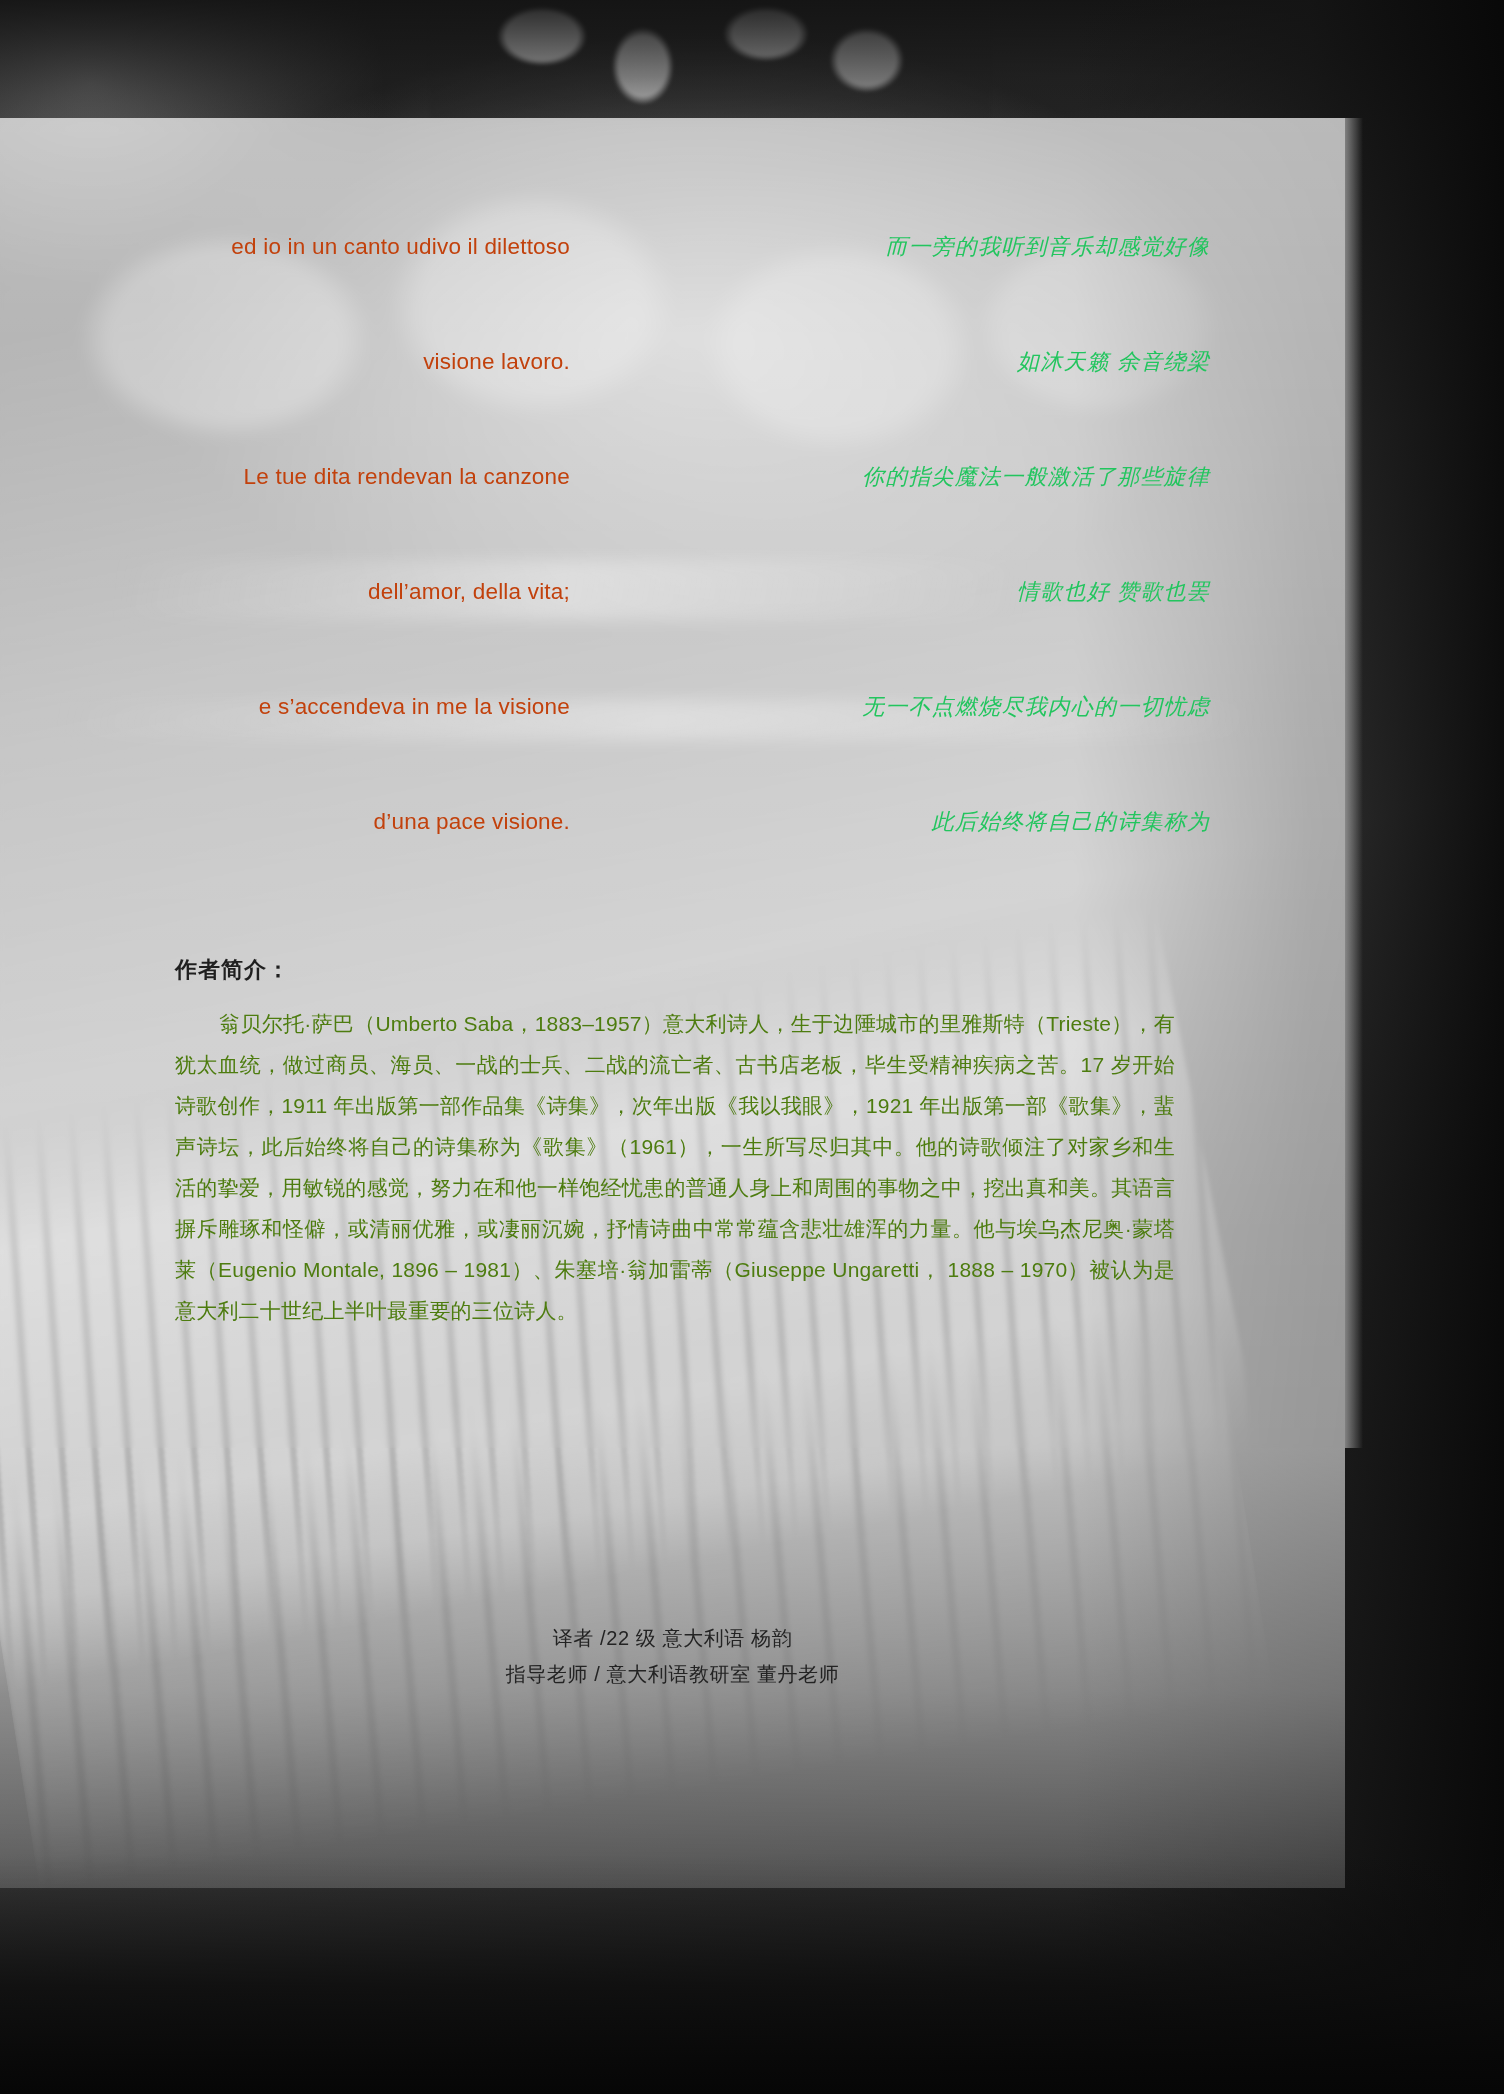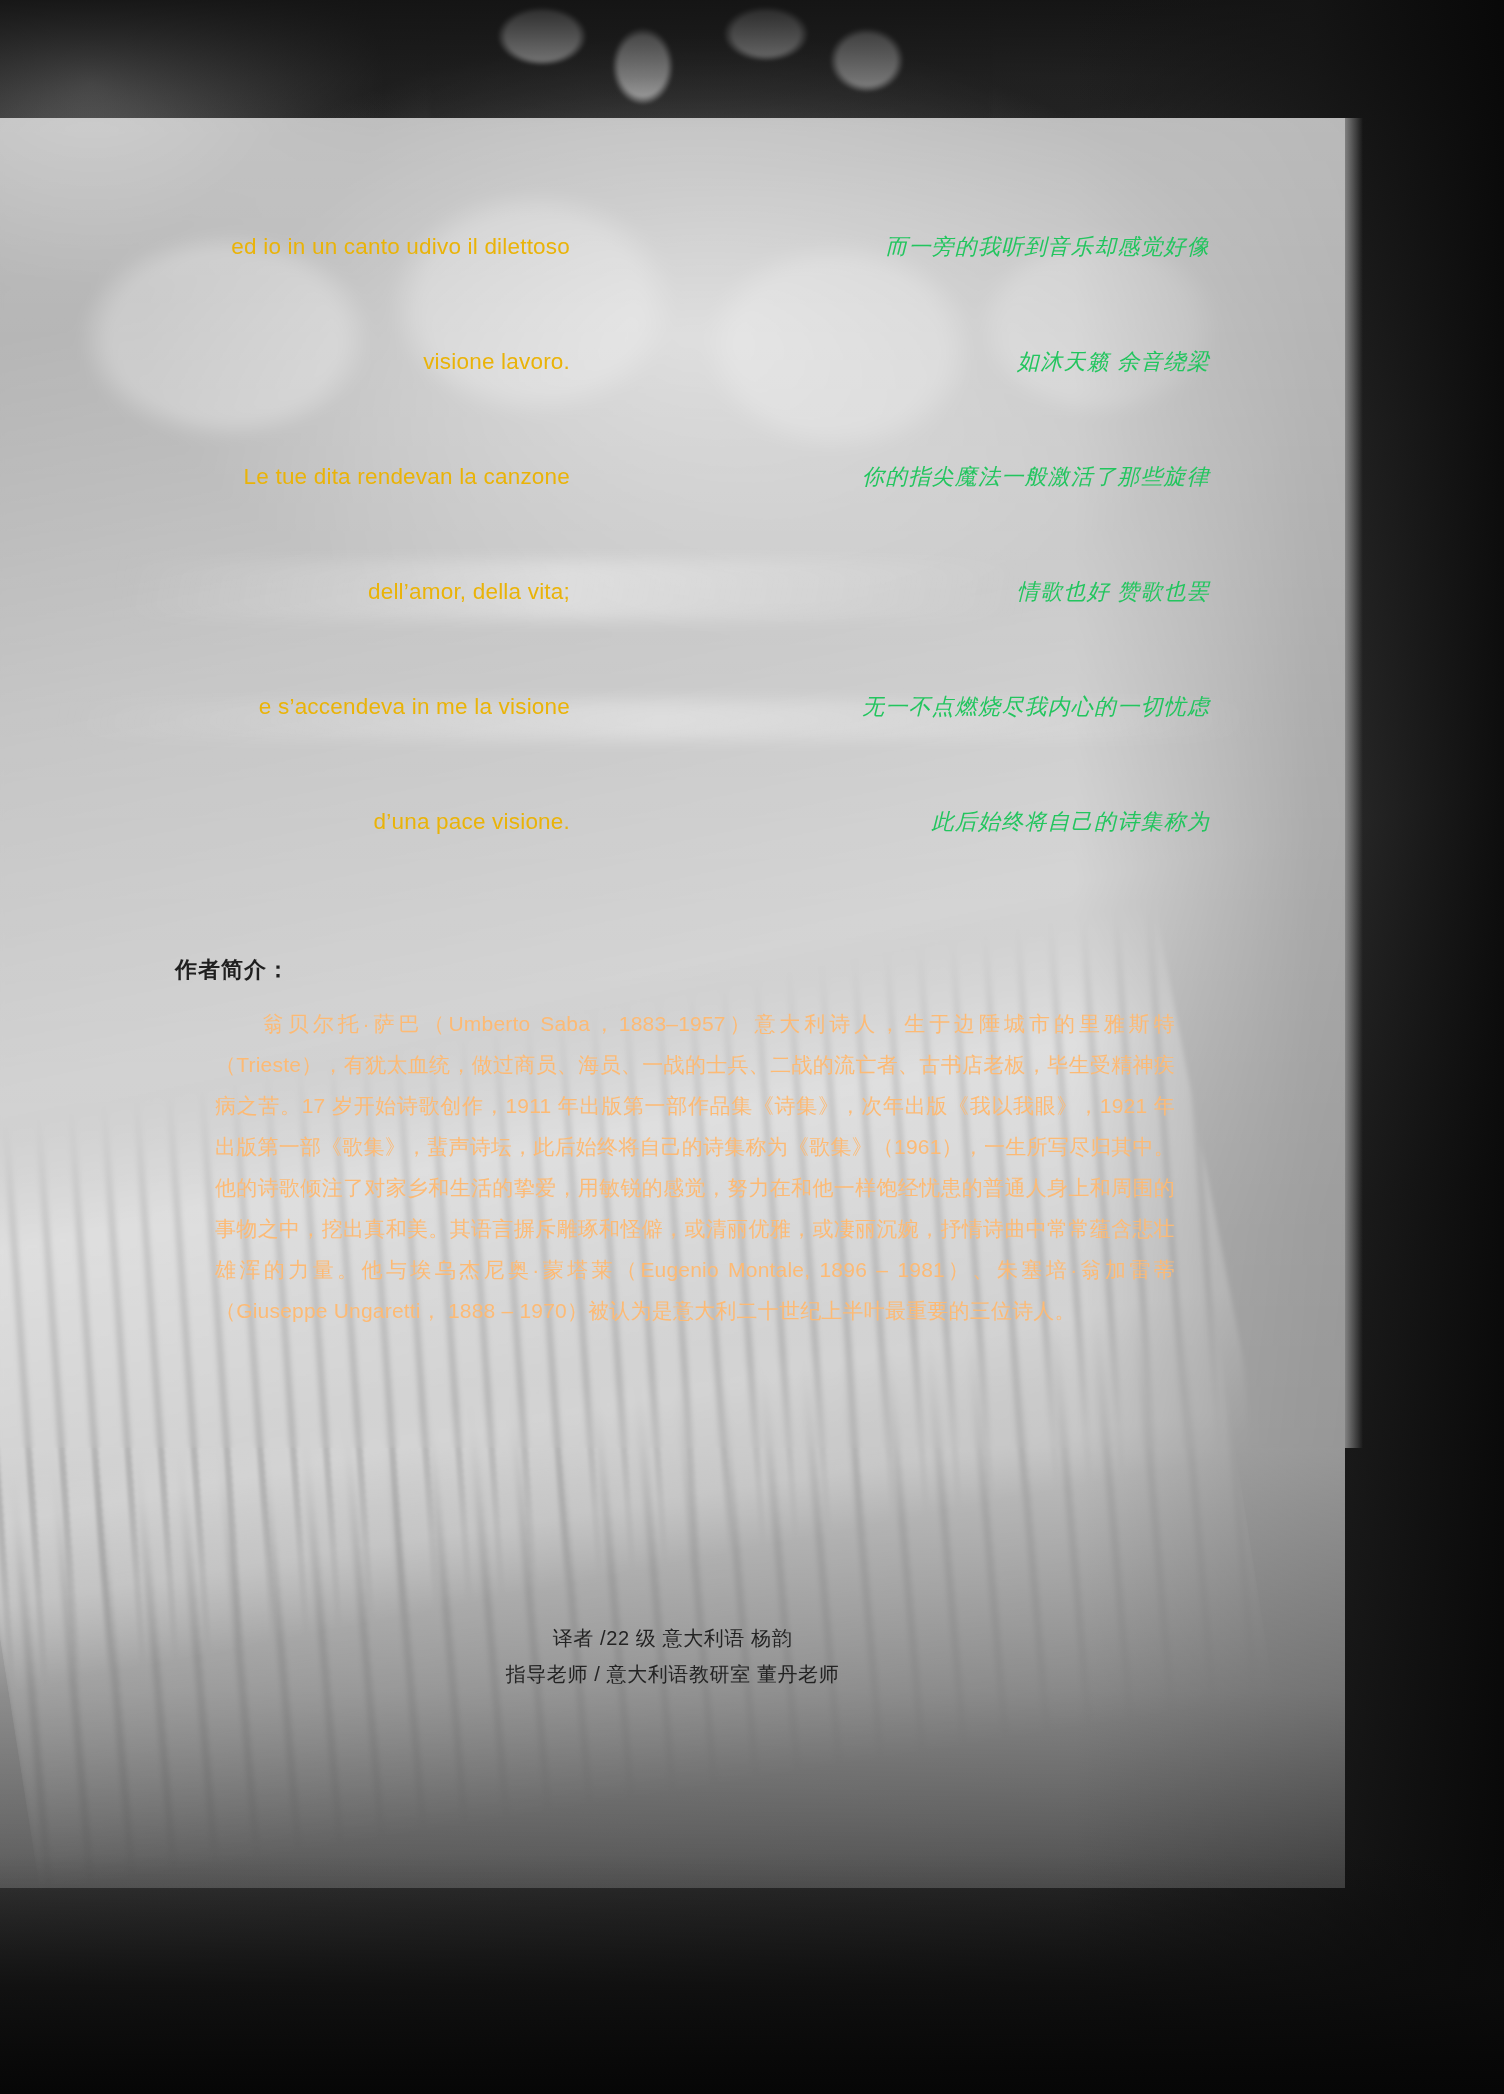--- a/index.html
+++ b/index.html
@@ -162,21 +162,21 @@
     display: flex;
     align-items: baseline;
     height: 58px;
     margin-bottom: 57px;
   }
   .poem-it {
     width: 570px;
     text-align: right;
     padding-right: 0px;
     font-size: 22.5px;
-    color: #eab308;
+    color: #c2410c;
     letter-spacing: 0.2px;
     white-space: nowrap;
   }
   .poem-zh {
     width: 640px;
     text-align: right;
     font-size: 22px;
     color: #22c55e;
     letter-spacing: 1.2px;
     white-space: nowrap;
@@ -194,25 +194,24 @@
     font-size: 22px;
     font-weight: bold;
     color: #1f1f1f;
     letter-spacing: 1px;
     margin-bottom: 18px;
     font-family: Liberation Mono, monospace;
   }
   .bio-body {
     font-size: 21px;
     line-height: 41px;
-    color: #fdba74;
+    color: #4d7c0f;
     text-align: justify;
     text-justify: inter-ideograph;
     letter-spacing: 0.2px;
-    margin-left: 40px;
   }
   .bio-body .ind {
     display: inline-block;
     width: 44px;
   }
 
   
   .credits {
     position: absolute;
     left: 0;

